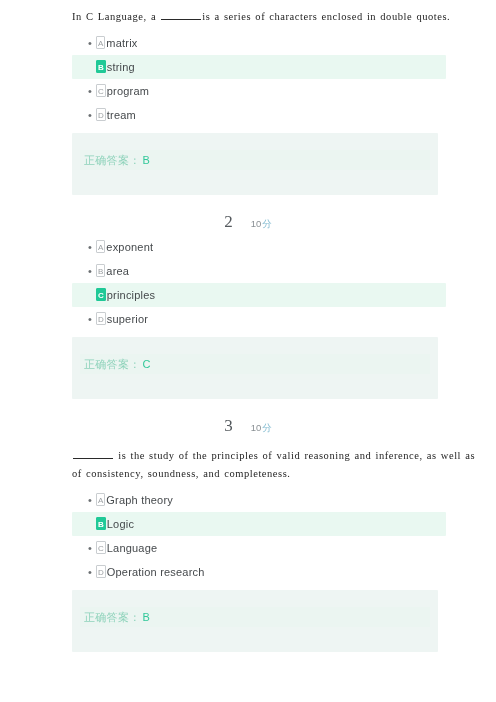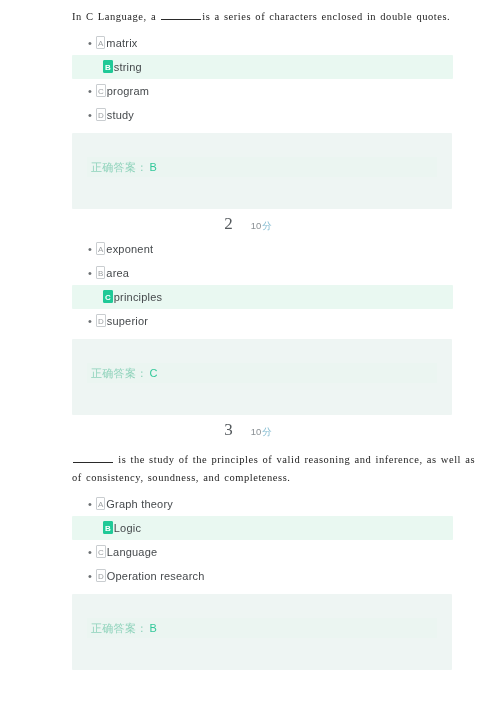--- a/index.html
+++ b/index.html
@@ -129,37 +129,37 @@
     font-size: 11px;
     letter-spacing: 0.2px;
     margin-top: 44px;
   }
 
   
   .option-row.is-selected {
     background: #e9f8f1;
     width: 350px;
     margin-left: 72px;
-    padding-left: 31px;
+    padding-left: 24px;
     border-radius: 1px;
   }
   .option-row.is-selected .opt-letter {
     background: #20c997;
     border-color: #20c997;
     color: #ffffff;
     font-weight: bold;
   }
 
   
   .answer-panel {
     width: 350px;
-    margin: 6px 0 0 72px;
+    margin: 6px 0 12px 72px;
     background: #eef5f3;
     border-radius: 1px;
-    padding: 15px;
+    padding: 8px;
     position: relative;
   }
   .answer-panel .answer-spacer-top {
     height: 9px;
   }
   .answer-panel .answer-line {
     height: 20px;
     line-height: 20px;
     padding-left: 4px;
     font-size: 11px;
@@ -184,21 +184,21 @@
 <body>
 
 <div class="page">
   <div class="quiz-list" id="question-list">
       <div class="question-block">
         <p class="q-stem"><span>In C Language, a </span><span class="blank"></span><span>is a series of characters enclosed in double quotes.</span></p>
         <ul class="options">
           <li class="option-row"><span class="bullet">•</span><span class="opt-letter">A</span><span class="opt-text">matrix</span></li>
           <li class="option-row is-selected"><span class="opt-letter">B</span><span class="opt-text">string</span></li>
           <li class="option-row"><span class="bullet">•</span><span class="opt-letter">C</span><span class="opt-text">program</span></li>
-          <li class="option-row"><span class="bullet">•</span><span class="opt-letter">D</span><span class="opt-text">study</span></li>
+          <li class="option-row"><span class="bullet">•</span><span class="opt-letter">D</span><span class="opt-text">tream</span></li>
         </ul>
         <div class="answer-panel">
           <div class="answer-spacer-top"></div>
           <div class="answer-line"><span class="answer-label">正确答案：</span><span class="answer-value">B</span></div>
           <div class="answer-spacer-bottom"></div>
         </div>
       </div>
       <div class="question-block">
         <div class="q-header"><span class="q-num">2</span><span class="q-score">10</span><span class="q-score-unit">分</span></div>
         <ul class="options">

